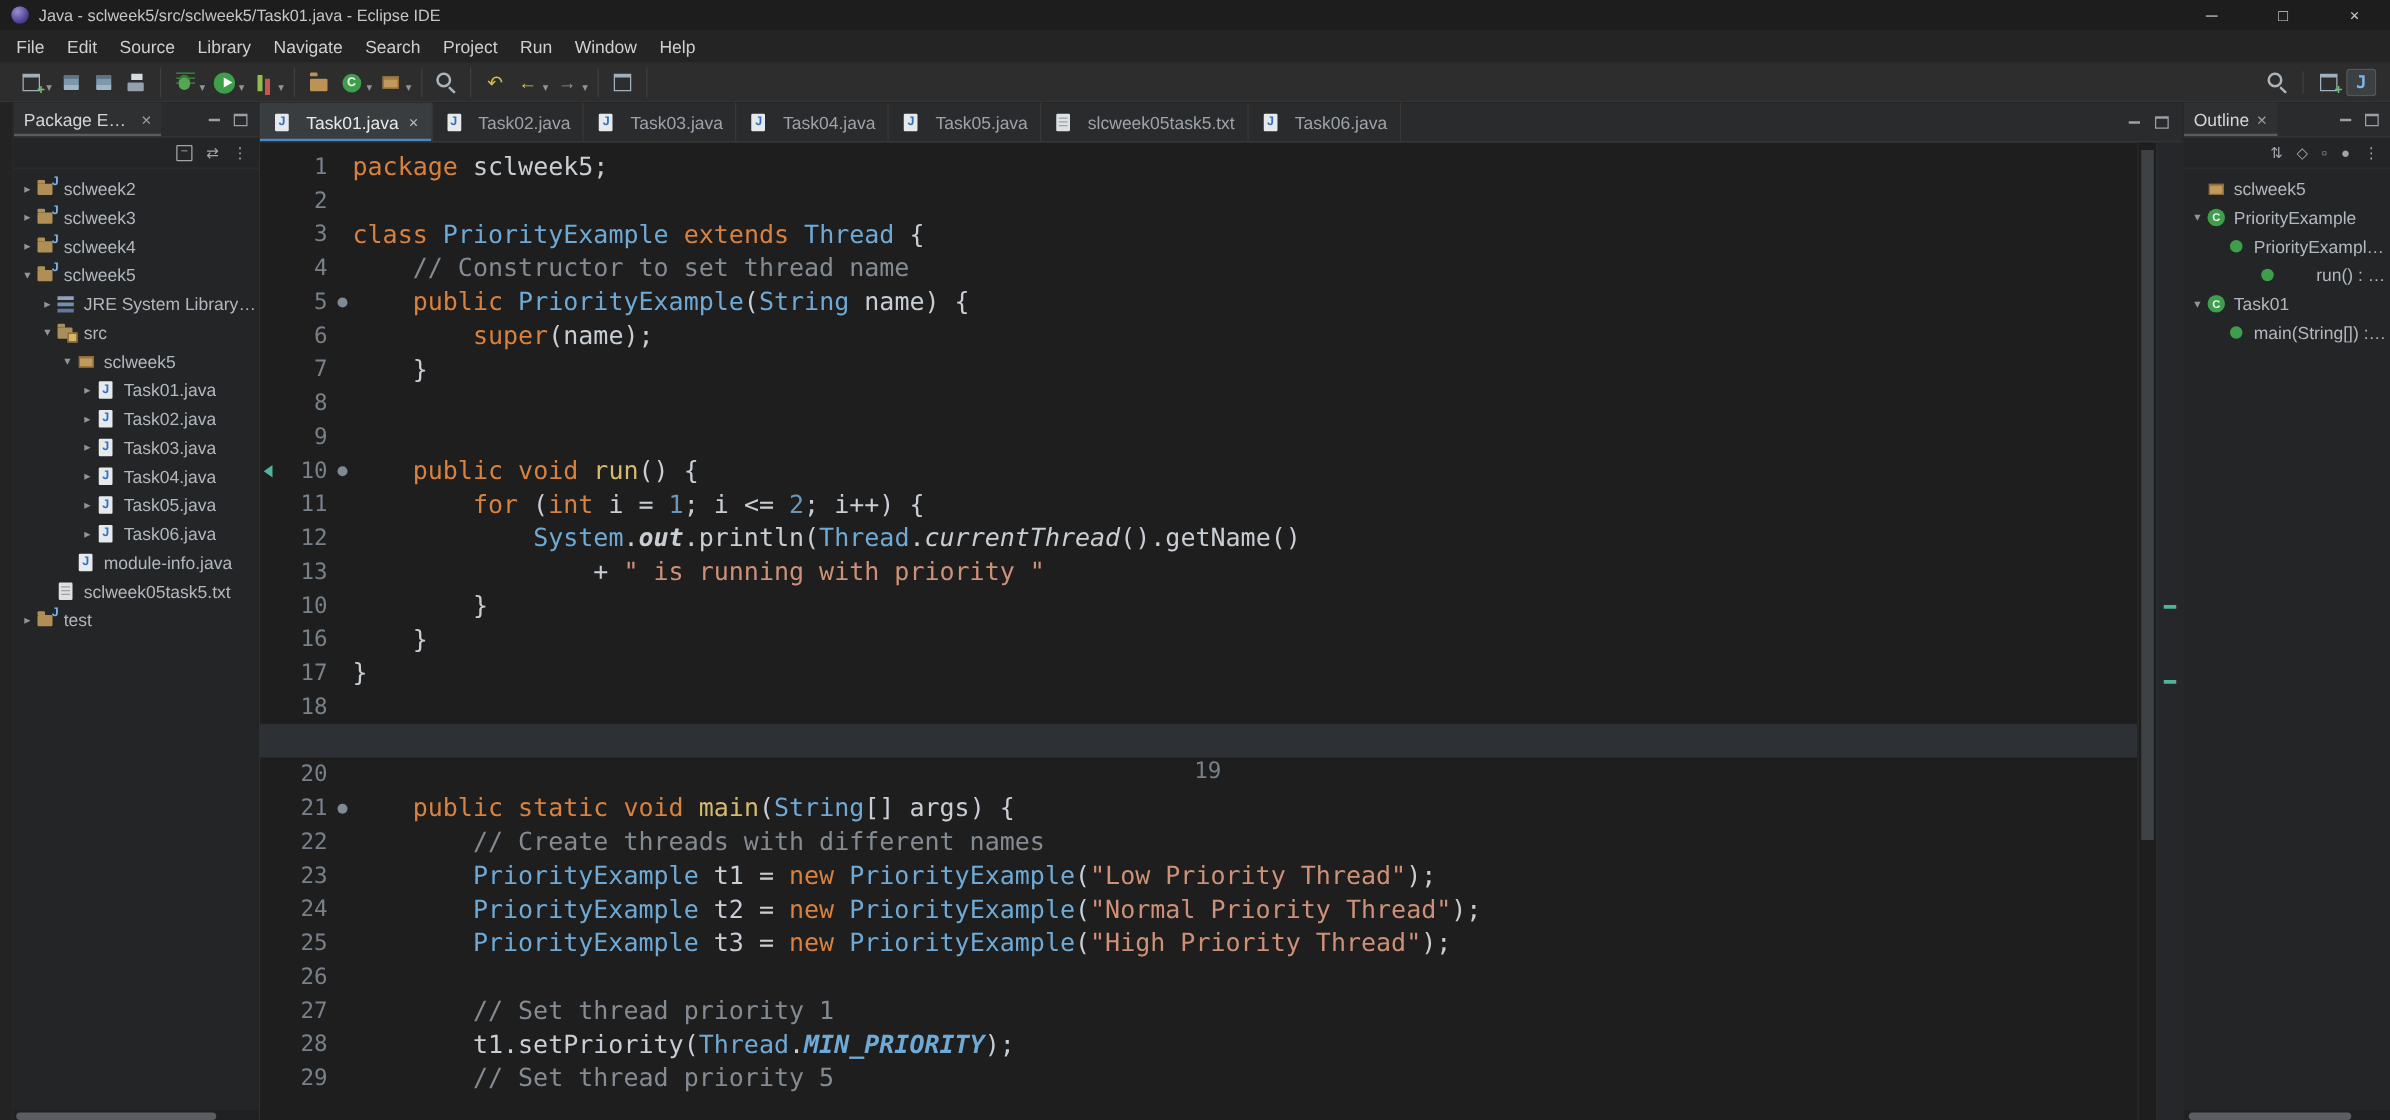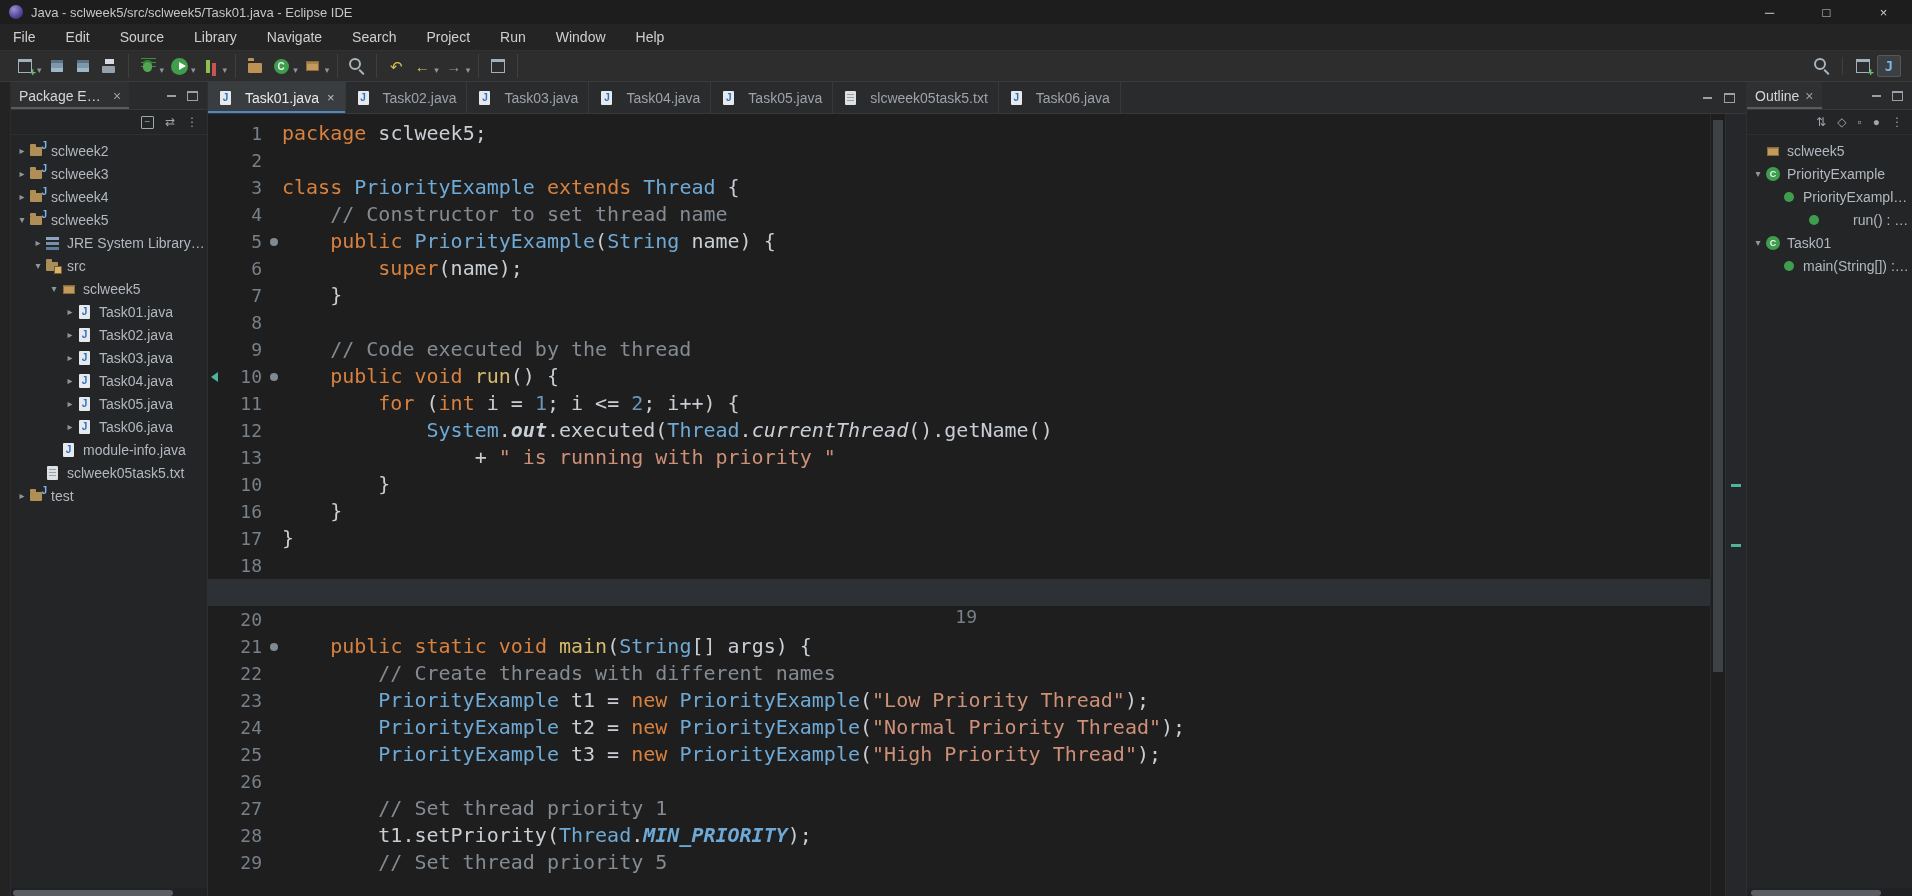--- a/index.html
+++ b/index.html
@@ -15,21 +15,21 @@
   .titlebar{height:24px;background:#1D1D1E;display:flex;align-items:center;flex:none;}
   .logo{width:14px;height:14px;margin:0 8px 0 9px;border-radius:50%;flex:none;
     background:radial-gradient(circle at 35% 30%, #9a8fd0, #5a4a9e 55%, #2e2566 95%);}
   .title{font-size:13px;color:#C6C6C6;white-space:nowrap;}
   .win-controls{margin-left:auto;display:flex;height:24px;}
   .win-btn{width:57px;height:24px;display:flex;align-items:center;justify-content:center;
     color:#CFCFCF;font-size:13px;}
 
   
   .menubar{height:26px;background:#242425;display:flex;align-items:center;padding-left:4px;
-    border-bottom:1px solid #313132;flex:none;gap:12px;}
+    border-bottom:1px solid #313132;flex:none;}
   .menu-item{padding:0 9px;font-size:14px;color:#CFCFCF;height:100%;display:flex;align-items:center;}
 
   
   .toolbar{height:30px;background:#2D2D2E;display:flex;align-items:center;padding:0 6px;
     border-bottom:1px solid #3A3A3A;flex:none;}
   .tb-group{display:flex;align-items:center;padding:0 6px;border-right:1px solid #3F3F40;height:24px;}
   .tb-group:last-of-type{border-right:1px solid #3F3F40;}
   .tb-right{margin-left:auto;display:flex;align-items:center;padding-right:4px;}
   .tb-sep{width:1px;height:18px;background:#3F3F40;margin:0 7px;}
   .icn{width:24px;height:22px;position:relative;display:inline-flex;align-items:center;
@@ -539,21 +539,21 @@
             <div class="crow">
               <span class="ann"></span>
               <span class="lnum">8</span>
               <span class="fold"></span>
               <span class="codeln"></span>
             </div>
             <div class="crow">
               <span class="ann"></span>
               <span class="lnum">9</span>
               <span class="fold"></span>
-              <span class="codeln"><span class="tk-pl">    </span><span class="tk-cm">// Code executed by the thread</span></span>
+              <span class="codeln"><span class="tk-pl">    </span></span>
             </div>
             <div class="crow">
               <span class="ann">
                 <i class="ann-mark"></i>
               </span>
               <span class="lnum">10</span>
               <span class="fold">
                 <i class="fold-dot"></i>
               </span>
               <span class="codeln"><span class="tk-pl">    </span><span class="tk-kw">public</span><span class="tk-pl"> </span><span class="tk-kw">void</span><span class="tk-pl"> </span><span class="tk-md">run</span><span class="tk-pl">() {</span></span>
@@ -561,21 +561,21 @@
             <div class="crow">
               <span class="ann"></span>
               <span class="lnum">11</span>
               <span class="fold"></span>
               <span class="codeln"><span class="tk-pl">        </span><span class="tk-kw">for</span><span class="tk-pl"> (</span><span class="tk-kw">int</span><span class="tk-pl"> i = </span><span class="tk-nm">1</span><span class="tk-pl">; i &lt;= </span><span class="tk-nm">2</span><span class="tk-pl">; i++) {</span></span>
             </div>
             <div class="crow">
               <span class="ann"></span>
               <span class="lnum">12</span>
               <span class="fold"></span>
-              <span class="codeln"><span class="tk-pl">            </span><span class="tk-ty">System</span><span class="tk-pl">.</span><span class="tk-bo">out</span><span class="tk-pl">.executed(</span><span class="tk-ty">Thread</span><span class="tk-pl">.</span><span class="tk-it">currentThread</span><span class="tk-pl">().getName()</span></span>
+              <span class="codeln"><span class="tk-pl">            </span><span class="tk-ty">System</span><span class="tk-pl">.</span><span class="tk-bo">out</span><span class="tk-pl">.println(</span><span class="tk-ty">Thread</span><span class="tk-pl">.</span><span class="tk-it">currentThread</span><span class="tk-pl">().getName()</span></span>
             </div>
             <div class="crow">
               <span class="ann"></span>
               <span class="lnum">13</span>
               <span class="fold"></span>
               <span class="codeln"><span class="tk-pl">                + </span><span class="tk-st">" is running with priority "</span></span>
             </div>
             <div class="crow">
               <span class="ann"></span>
               <span class="lnum">10</span>

